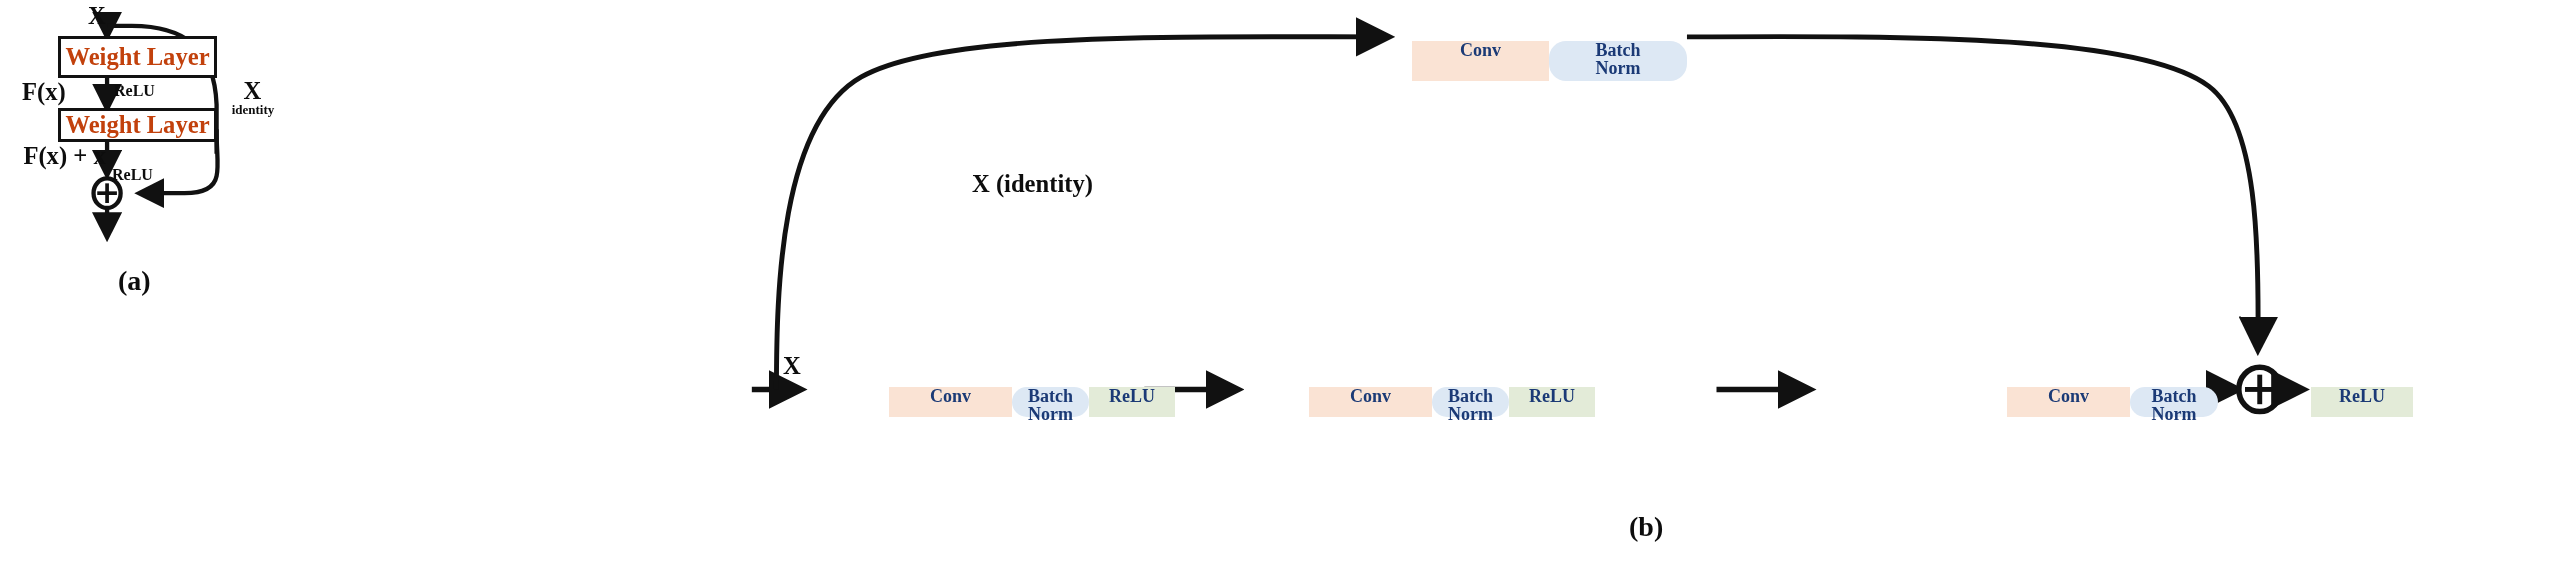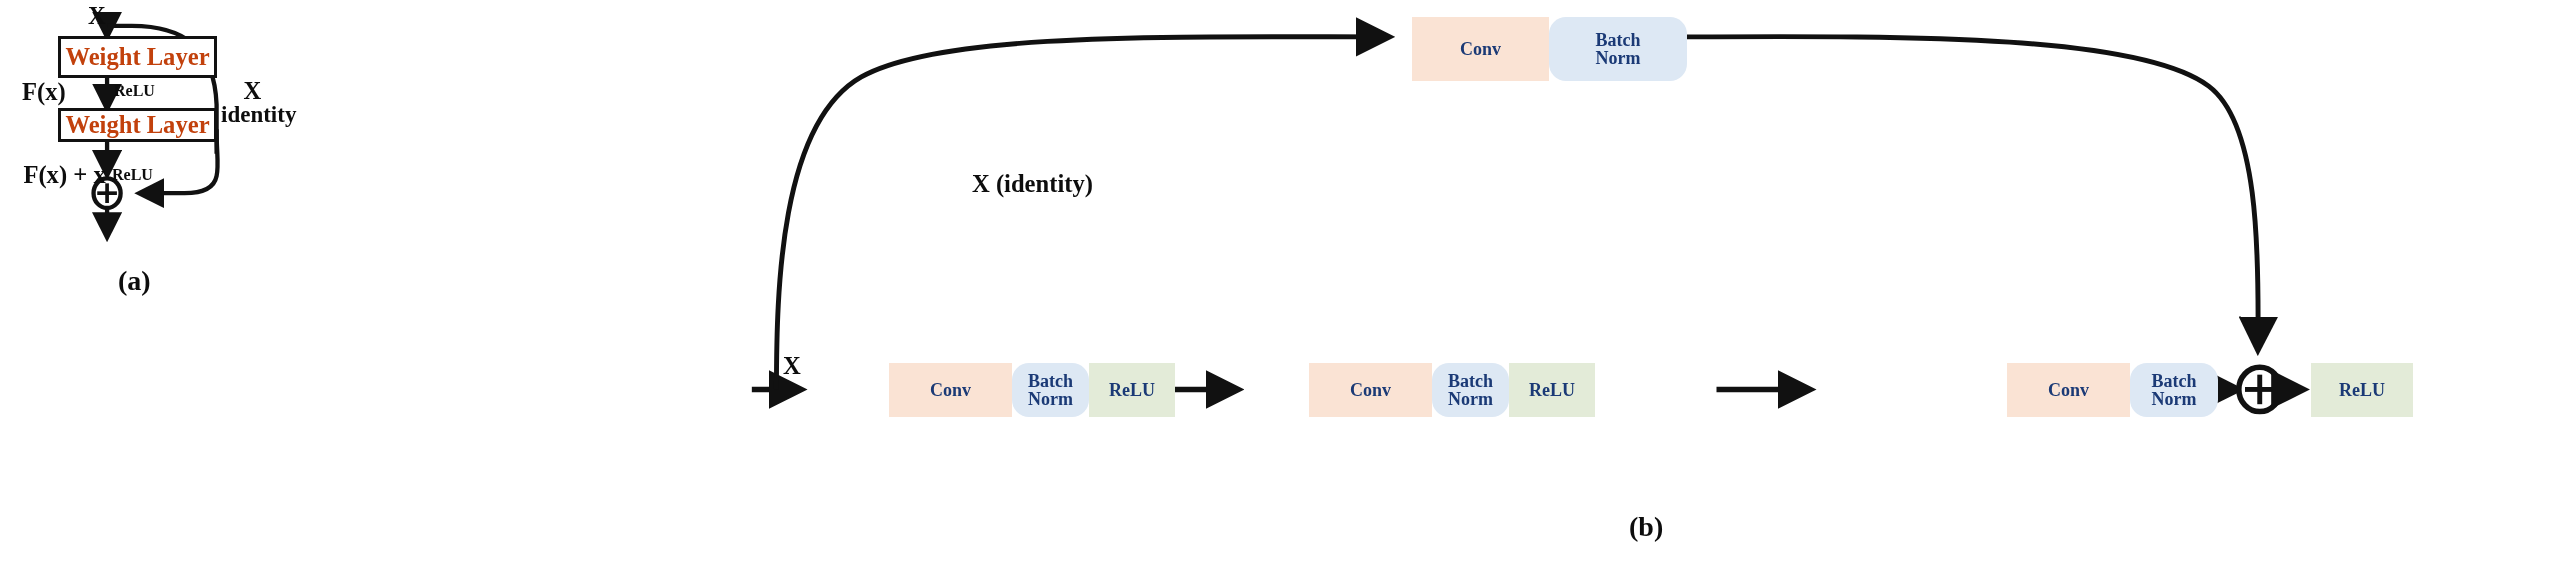--- a/index.html
+++ b/index.html
@@ -52,28 +52,29 @@
 
   
   .stage {
     position: absolute;
     display: flex;
     align-items: stretch;
     height: 44px;
   }
   .cell {
     display: flex;
-    align-items: center;
+    align-items: flex-start;
     justify-content: center;
     text-align: center;
     color: #1b3a76;
     font-weight: bold;
     font-size: 18px;
     line-height: 1.02;
     box-sizing: border-box;
+    margin-top: 24px;
   }
   .cell.two-line { font-size: 18px; }
   .cell-conv  { background: #fae3d4; }
   .cell-bn    { background: #dde8f4; border-radius: 17px; }
   .cell-relu  { background: #e3ebd8; }
 
   .stage.tall { height: 64px; }
 </style>
 </head>
 <body>
@@ -169,27 +170,27 @@
   <div class="wbox" style="left:58px; top:108px; width:159px; height:34px;">
     <span>Weight Layer</span>
   </div>
 
   <div class="lbl lbl-big" style="left:88px; top:2.5px;">X</div>
 
   <div class="lbl lbl-big" style="left:11px; top:79px;margin-left:11px;">F(x)</div>
 
   <div class="lbl lbl-small" style="left:114px; top:82px;">ReLU</div>
 
-  <div class="lbl lbl-big" style="left:23.4px; top:143px;margin-top:19px;">F(x) + x</div>
+  <div class="lbl lbl-big" style="left:23.4px; top:143px;">F(x) + x</div>
 
   <div class="lbl lbl-small" style="left:112px; top:166px;">ReLU</div>
 
   <div class="lbl lbl-big lbl-centered" style="left:225px; top:78px; width:55px;">X</div>
 
-  <div class="lbl lbl-small lbl-centered" style="left:221px; top:103px; width:64px; font-size:23px;">identity</div>
+  <div class="lbl lbl-small lbl-centered" style="left:221px; top:103px; width:64px; font-size:13px;">identity</div>
 
   <div class="lbl lbl-panel" style="left:118px; top:266px;">(a)</div>
 
   <div class="stage tall" style="left:1412px; top:17px;">
     <div class="cell cell-conv" style="width:137px;">
       <span>Conv</span>
     </div>
     <div class="cell cell-bn two-line" style="width:138px; white-space:pre-line;">
       <span>Batch
 Norm</span>

